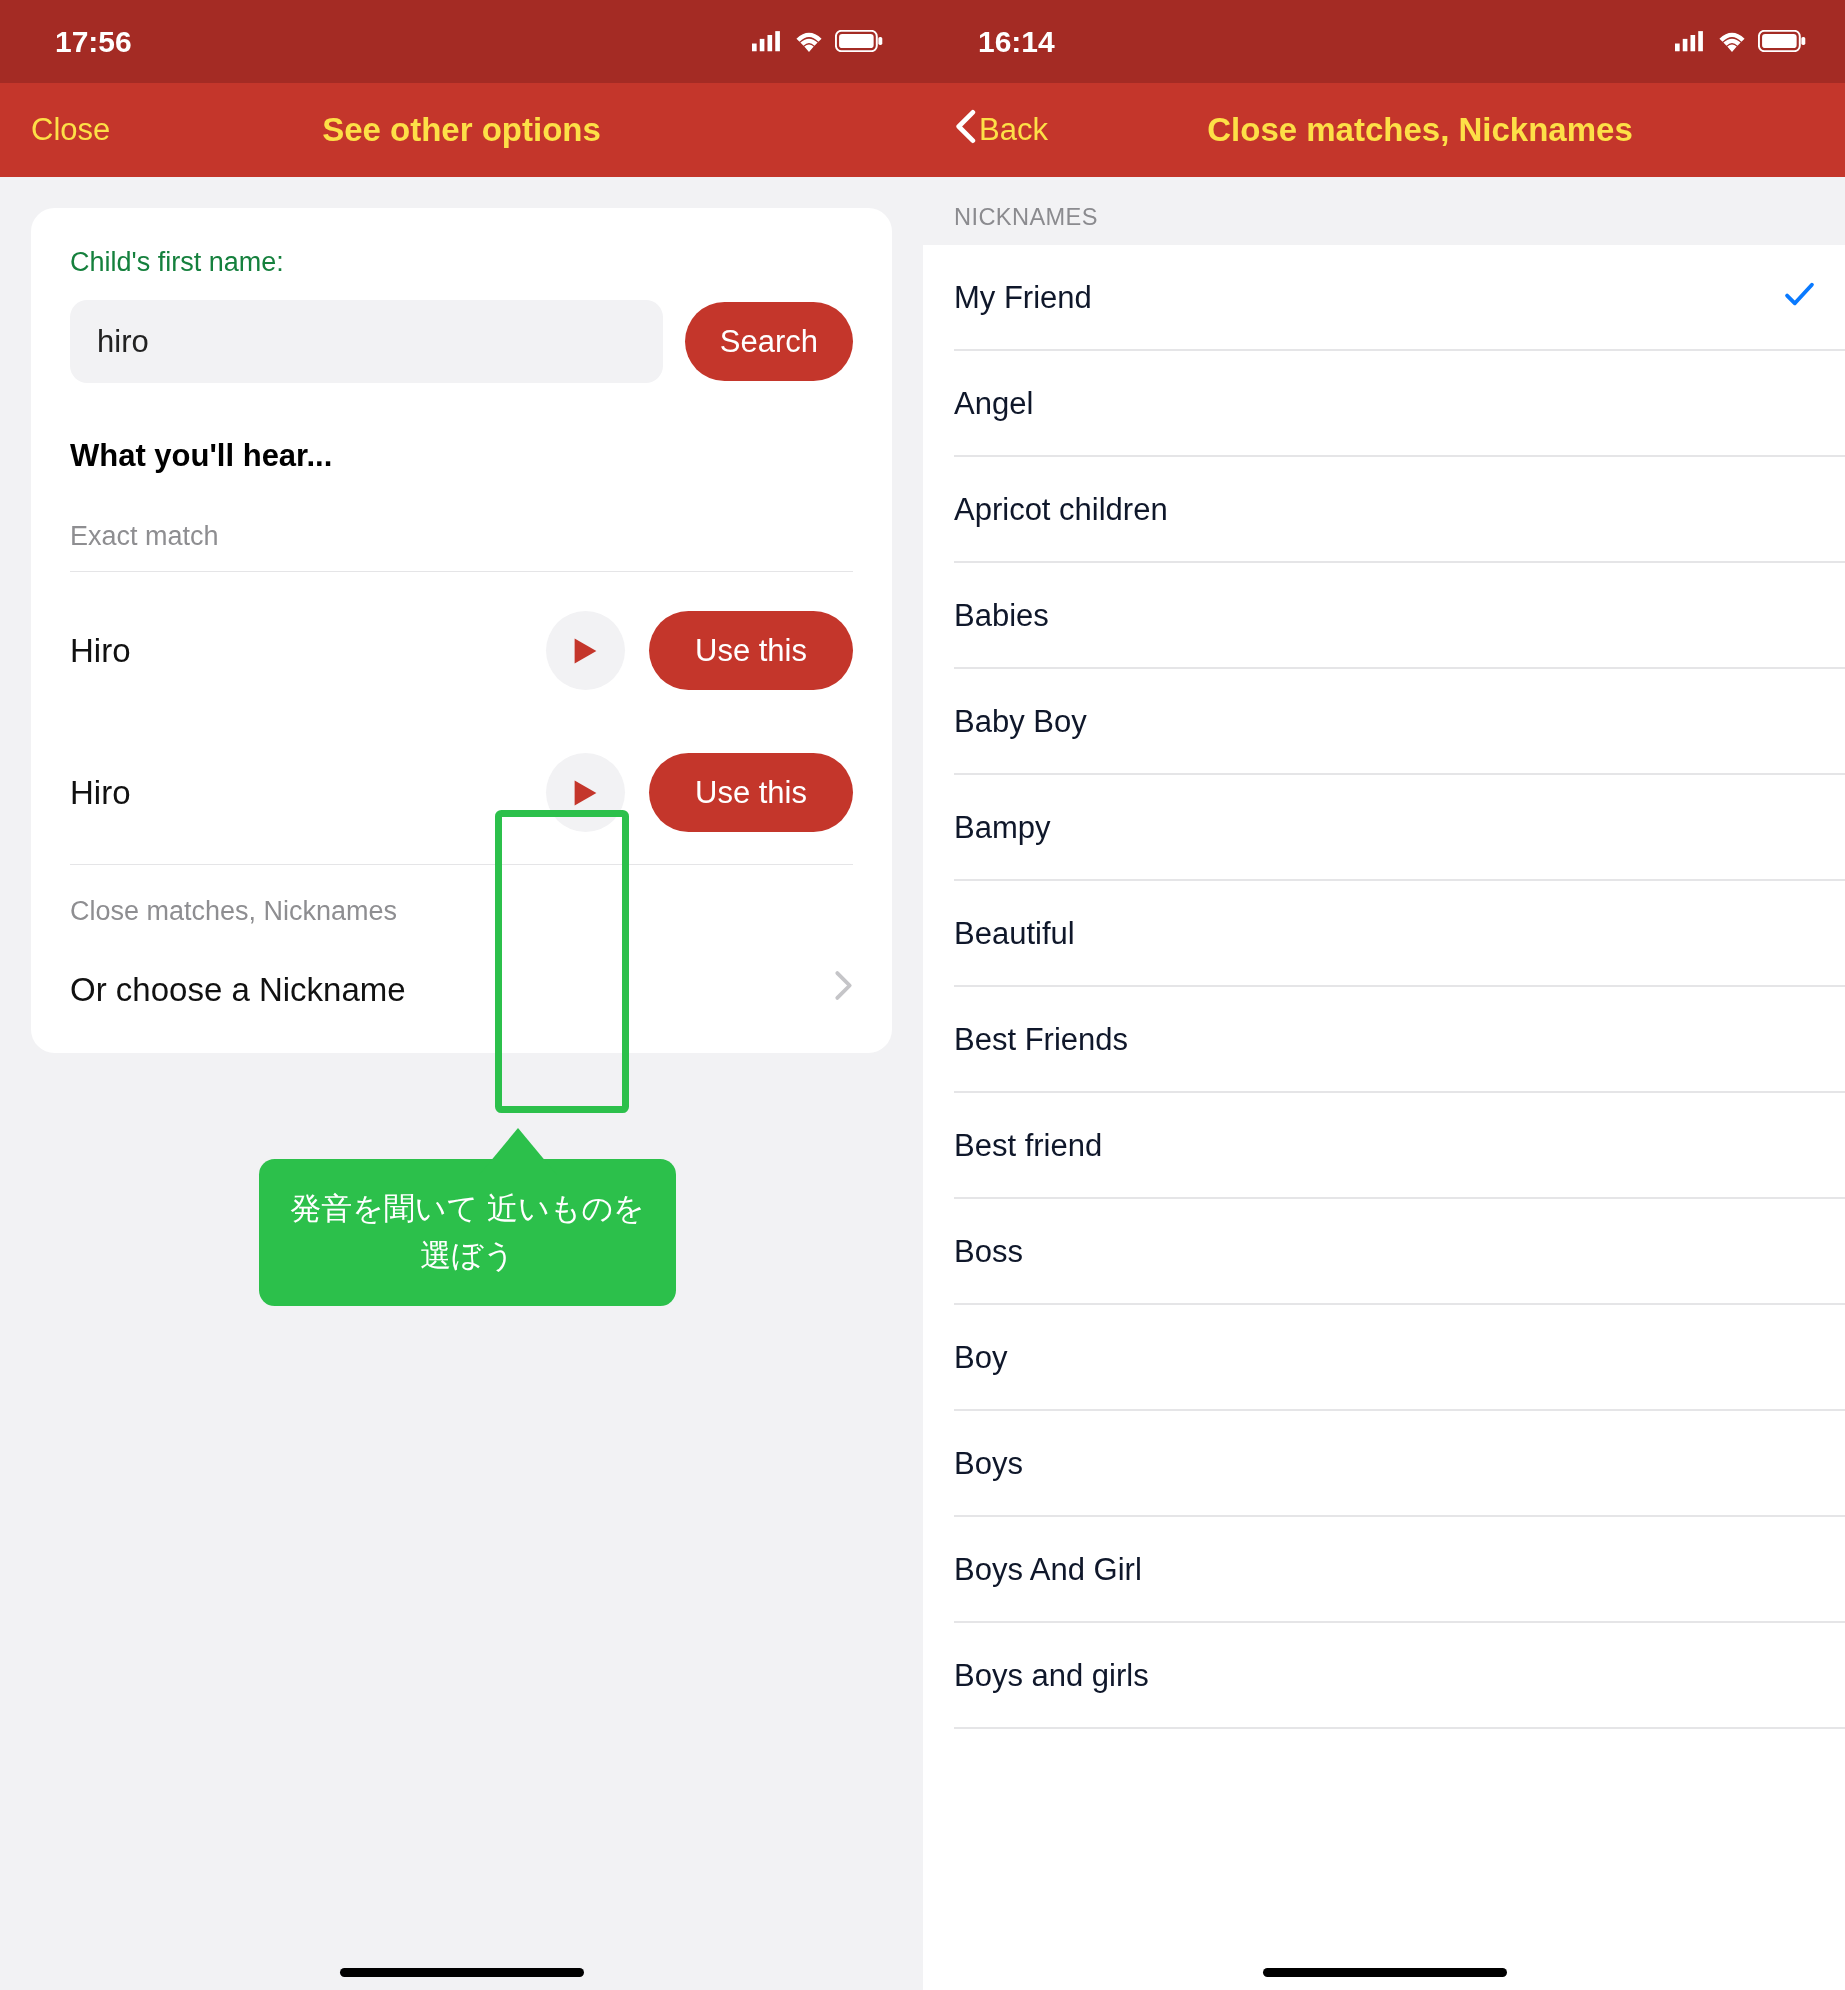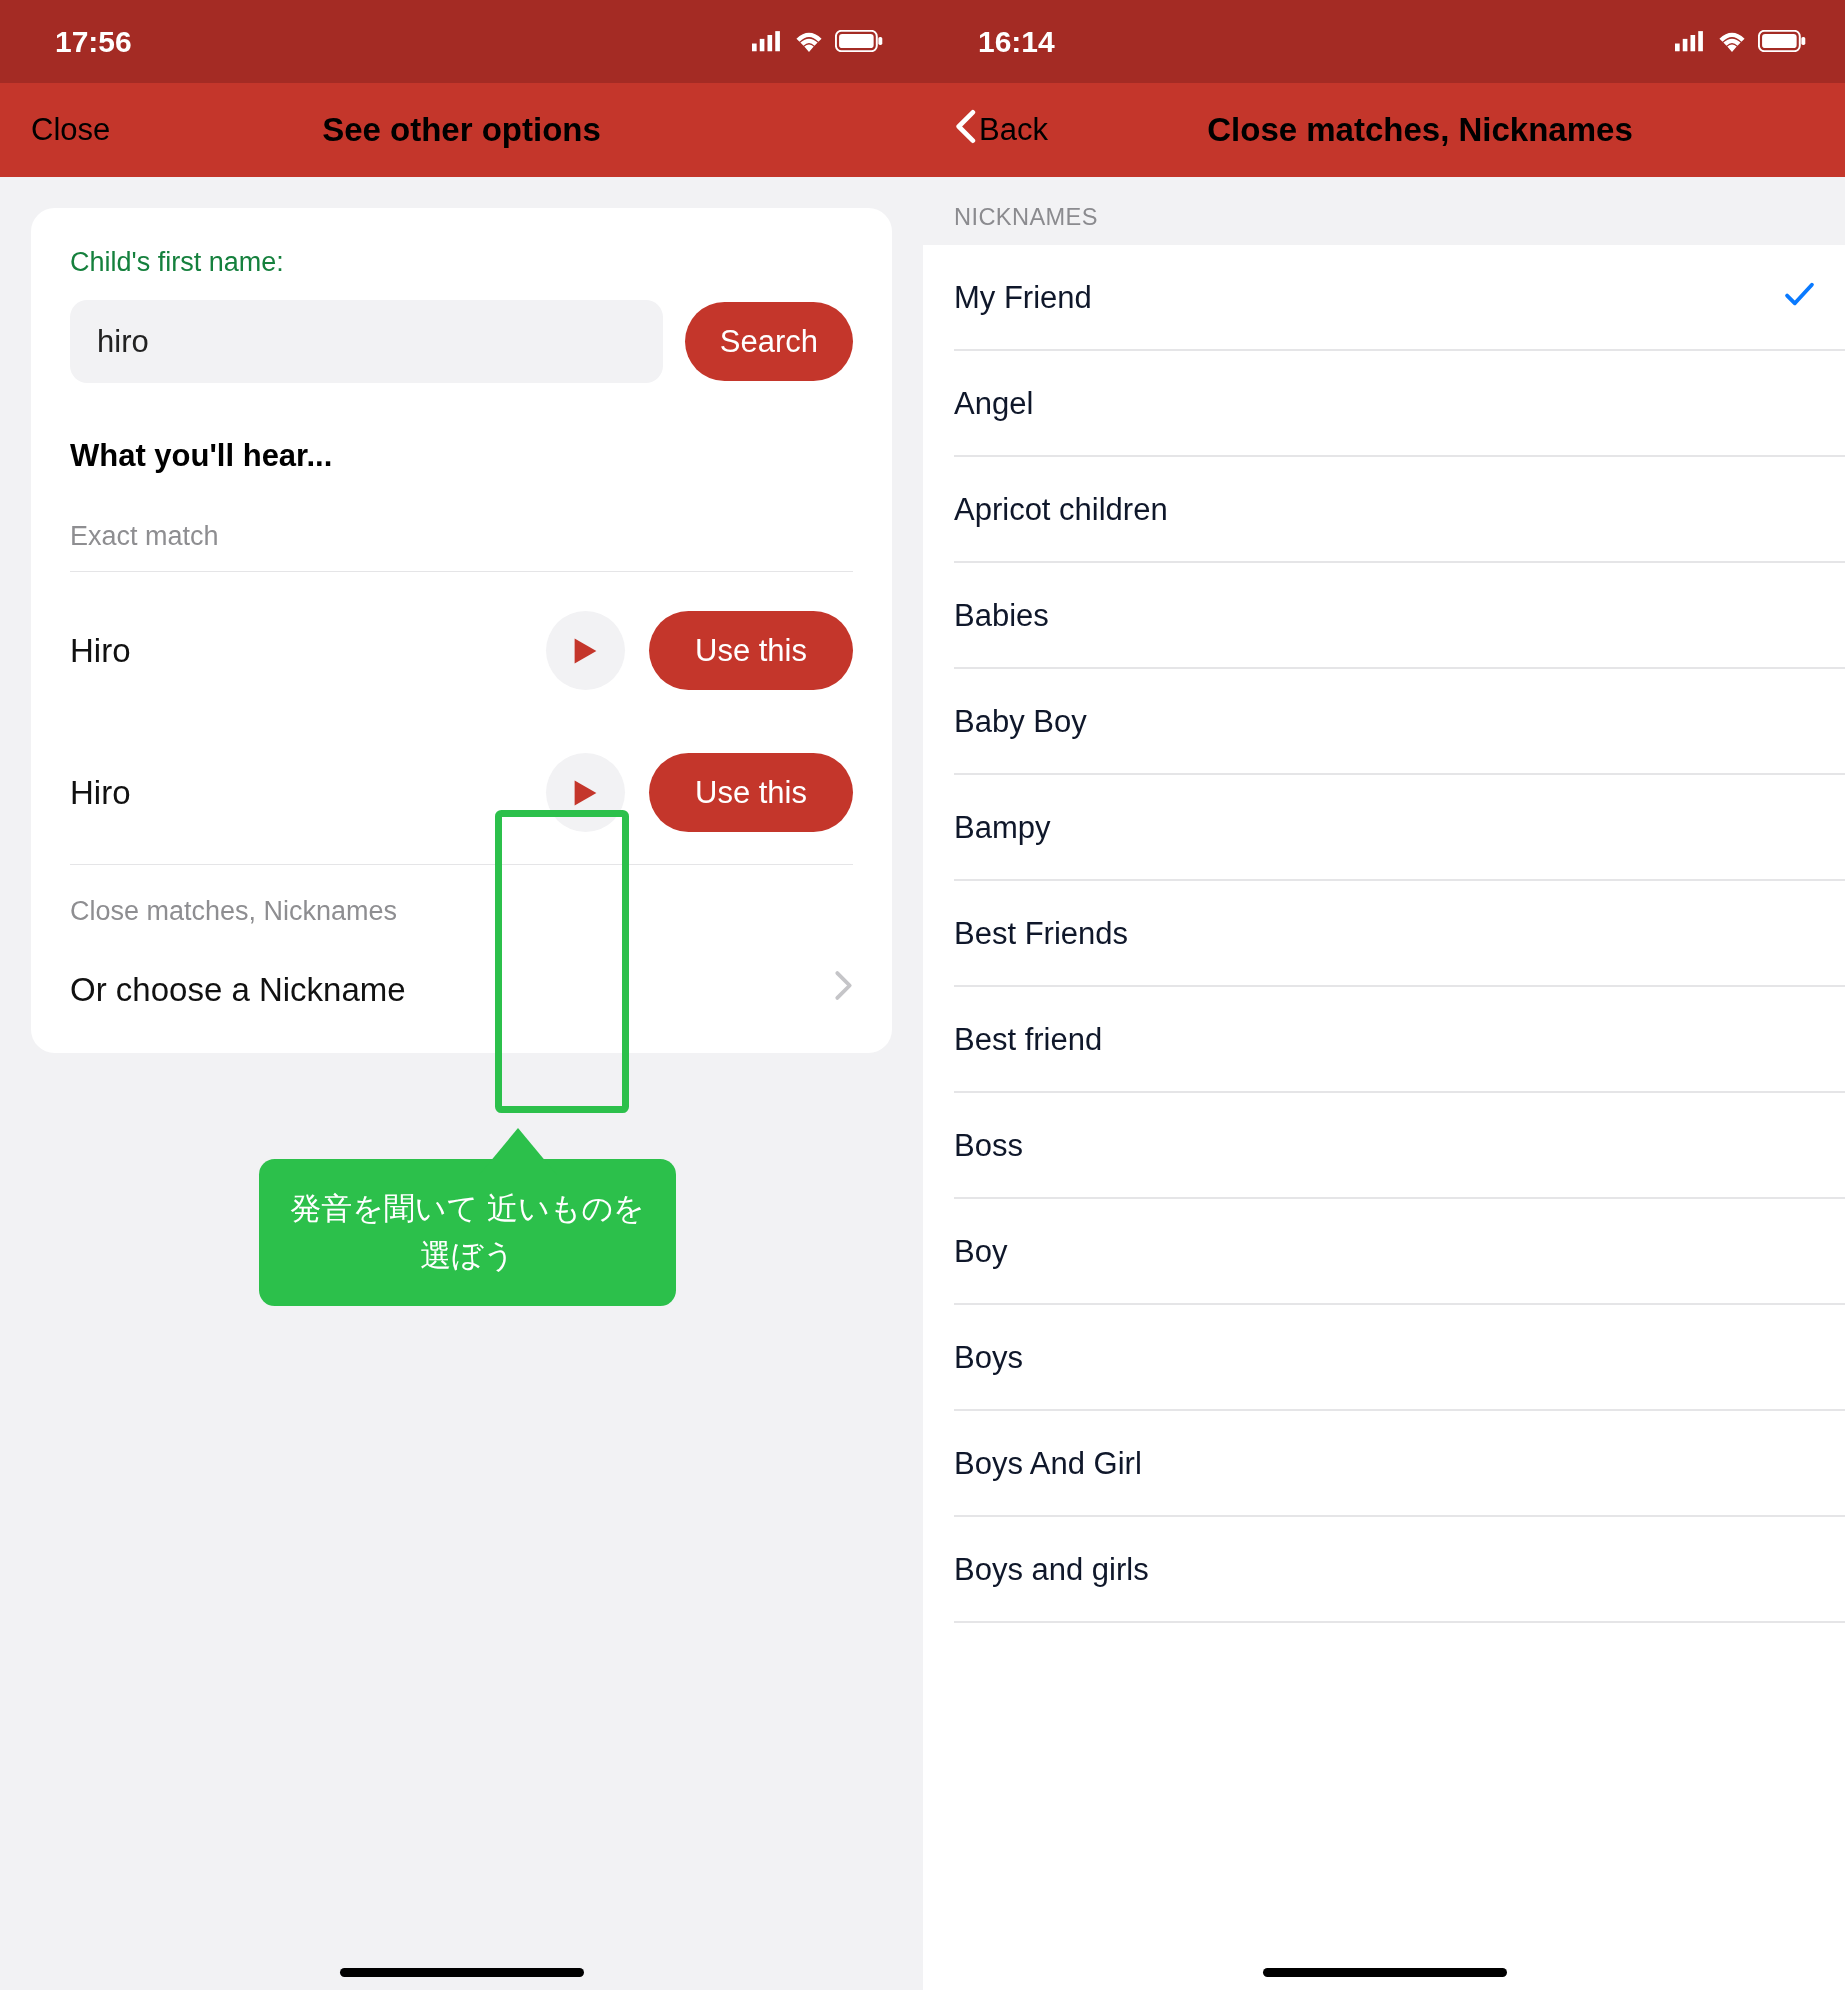--- a/index.html
+++ b/index.html
@@ -26,21 +26,21 @@
     align-items: center;
     justify-content: space-between;
     padding: 0 39px 0 55px;
     font-size: 30px;
     font-weight: 600;
   }
   .status-icons { display: flex; align-items: center; gap: 11px; }
   .navbar {
     height: 94px;
     background: #c4362b;
-    color: #000000;
+    color: #fde047;
     display: flex;
     align-items: center;
     position: relative;
   }
   .nav-left {
     position: absolute;
     left: 31px;
     font-size: 31px;
     font-weight: 400;
     display: flex;
@@ -320,20 +320,23 @@
       <div class="list-item">
         <span>Babies</span>
       </div>
       <div class="list-item">
         <span>Baby Boy</span>
       </div>
       <div class="list-item">
         <span>Bampy</span>
       </div>
       <div class="list-item">
+        <span>Beautiful</span>
+      </div>
+      <div class="list-item">
         <span>Best Friends</span>
       </div>
       <div class="list-item">
         <span>Best friend</span>
       </div>
       <div class="list-item">
         <span>Boss</span>
       </div>
       <div class="list-item">
         <span>Boy</span>

